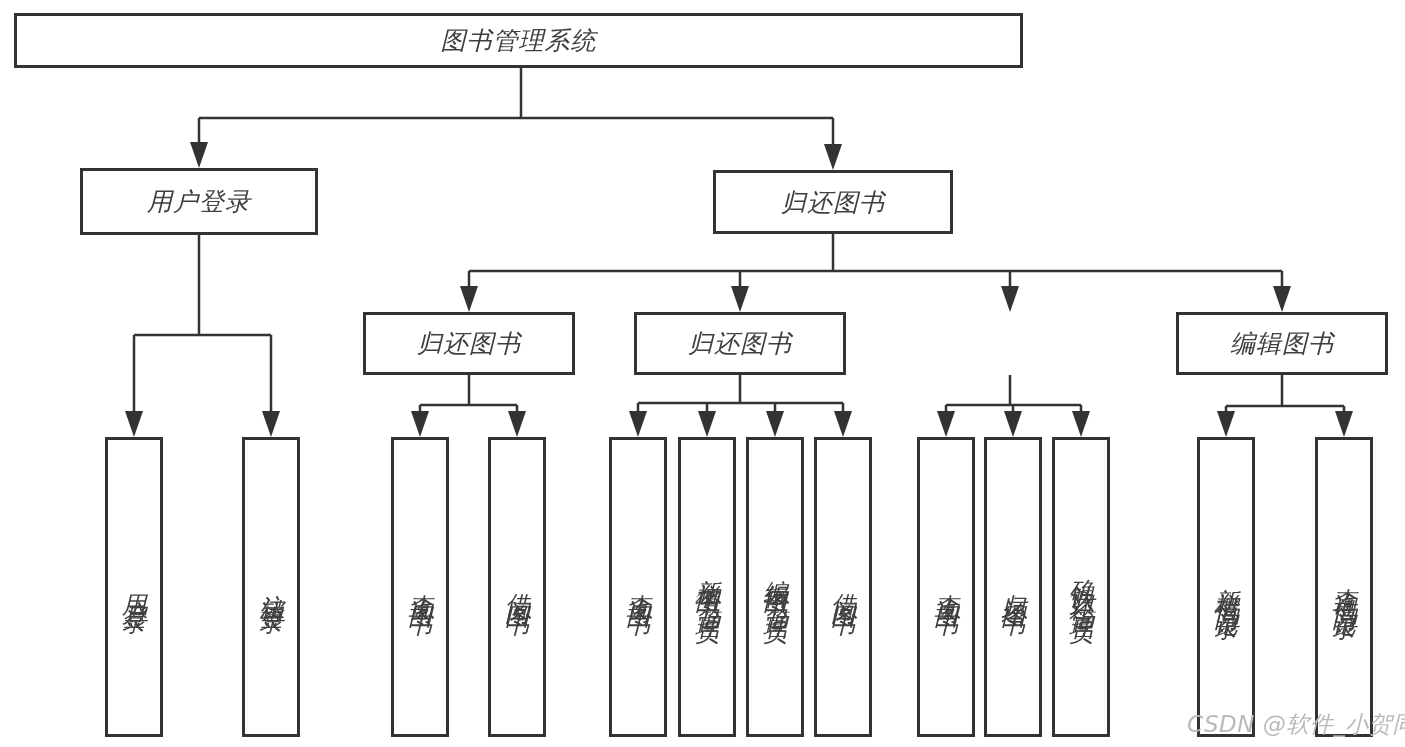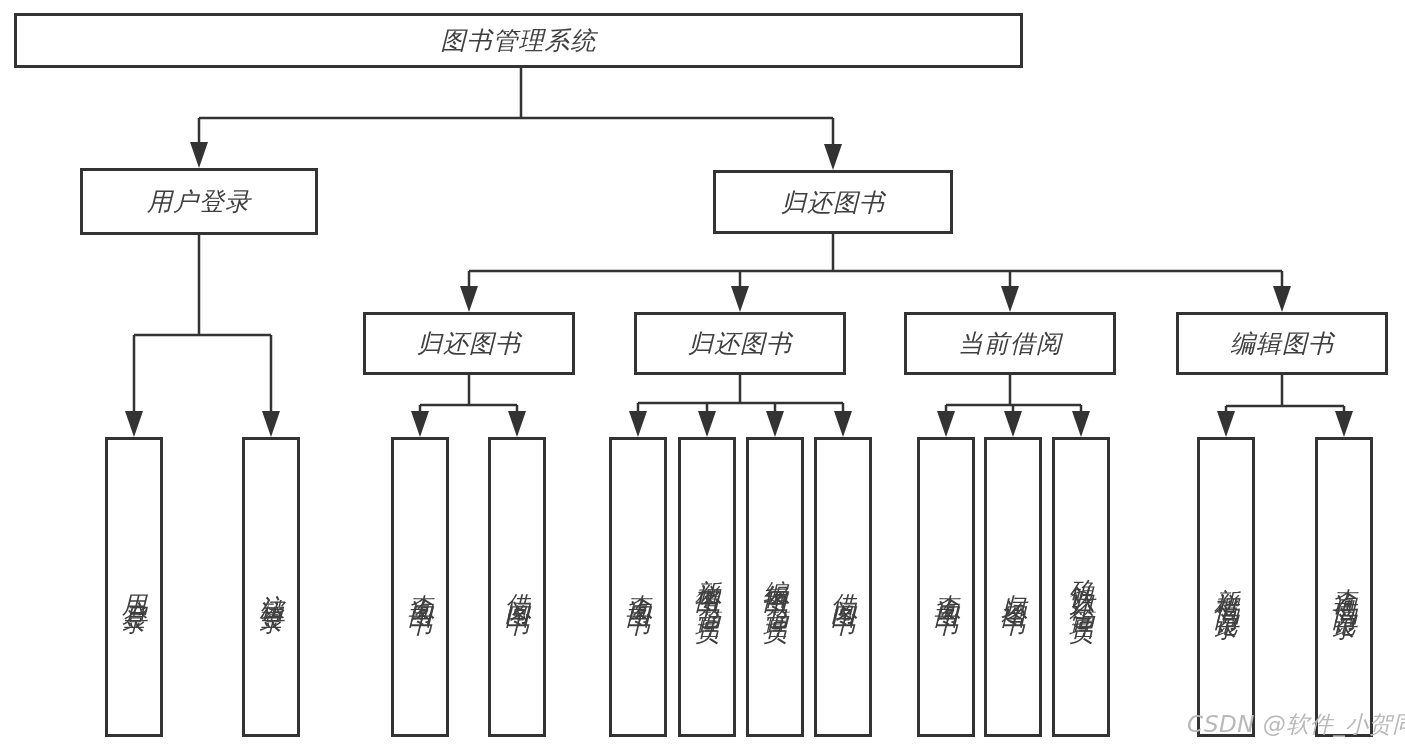--- a/index.html
+++ b/index.html
@@ -93,23 +93,20 @@
   <div class="node hnode" style="left:713px;top:170px;width:240px;height:64px;">
     <span class="lbl">归还图书</span>
   </div>
 
   <div class="node hnode" style="left:363px;top:312px;width:212px;height:63px;">
     <span class="lbl">归还图书</span>
   </div>
   <div class="node hnode" style="left:634px;top:312px;width:212px;height:63px;">
     <span class="lbl">归还图书</span>
   </div>
-  <div class="node hnode" style="left:904px;top:312px;width:212px;height:63px;">
-    <span class="lbl">当前借阅</span>
-  </div>
   <div class="node hnode" style="left:1176px;top:312px;width:212px;height:63px;">
     <span class="lbl">编辑图书</span>
   </div>
 
   <div class="node vnode" style="left:105px;top:437px;width:58px;height:300px;">
     <span class="lbl">用户登录</span>
   </div>
   <div class="node vnode" style="left:242px;top:437px;width:58px;height:300px;">
     <span class="lbl">注销登录</span>
   </div>

